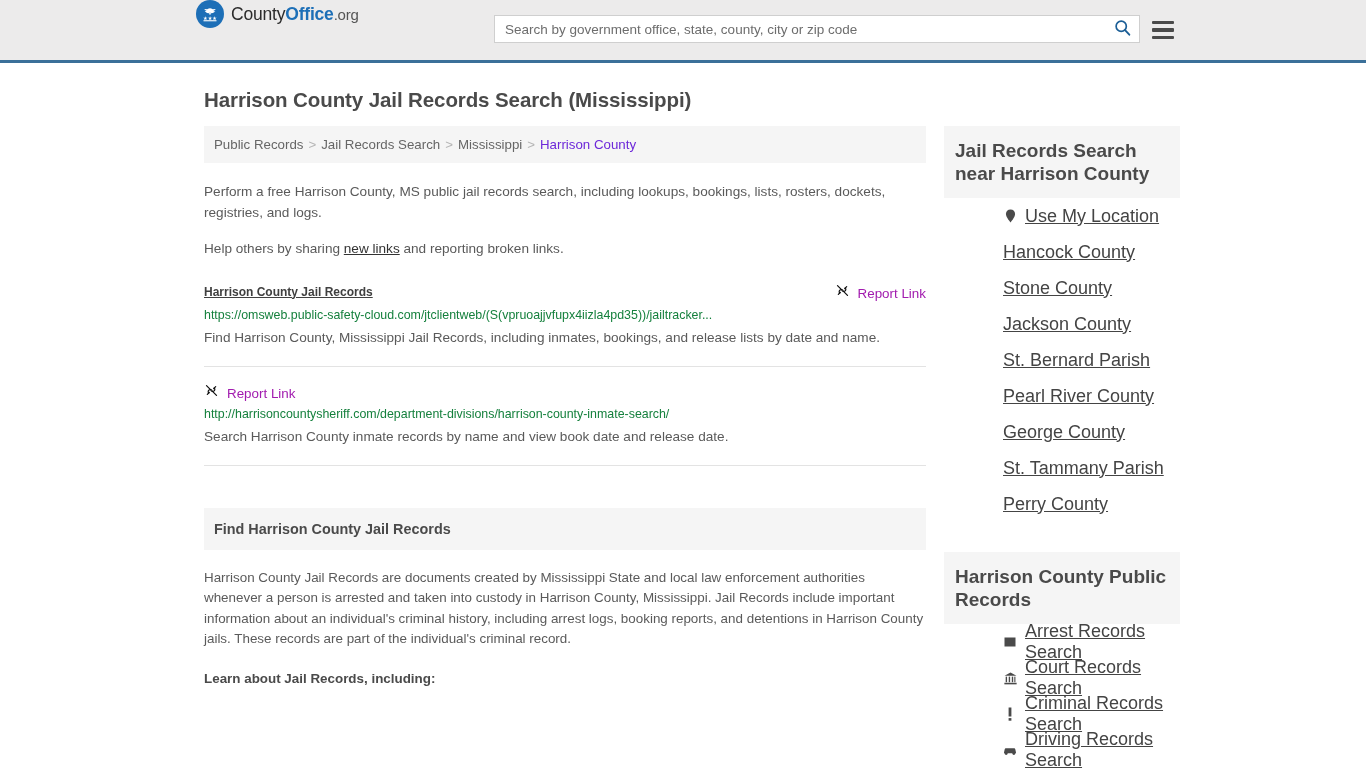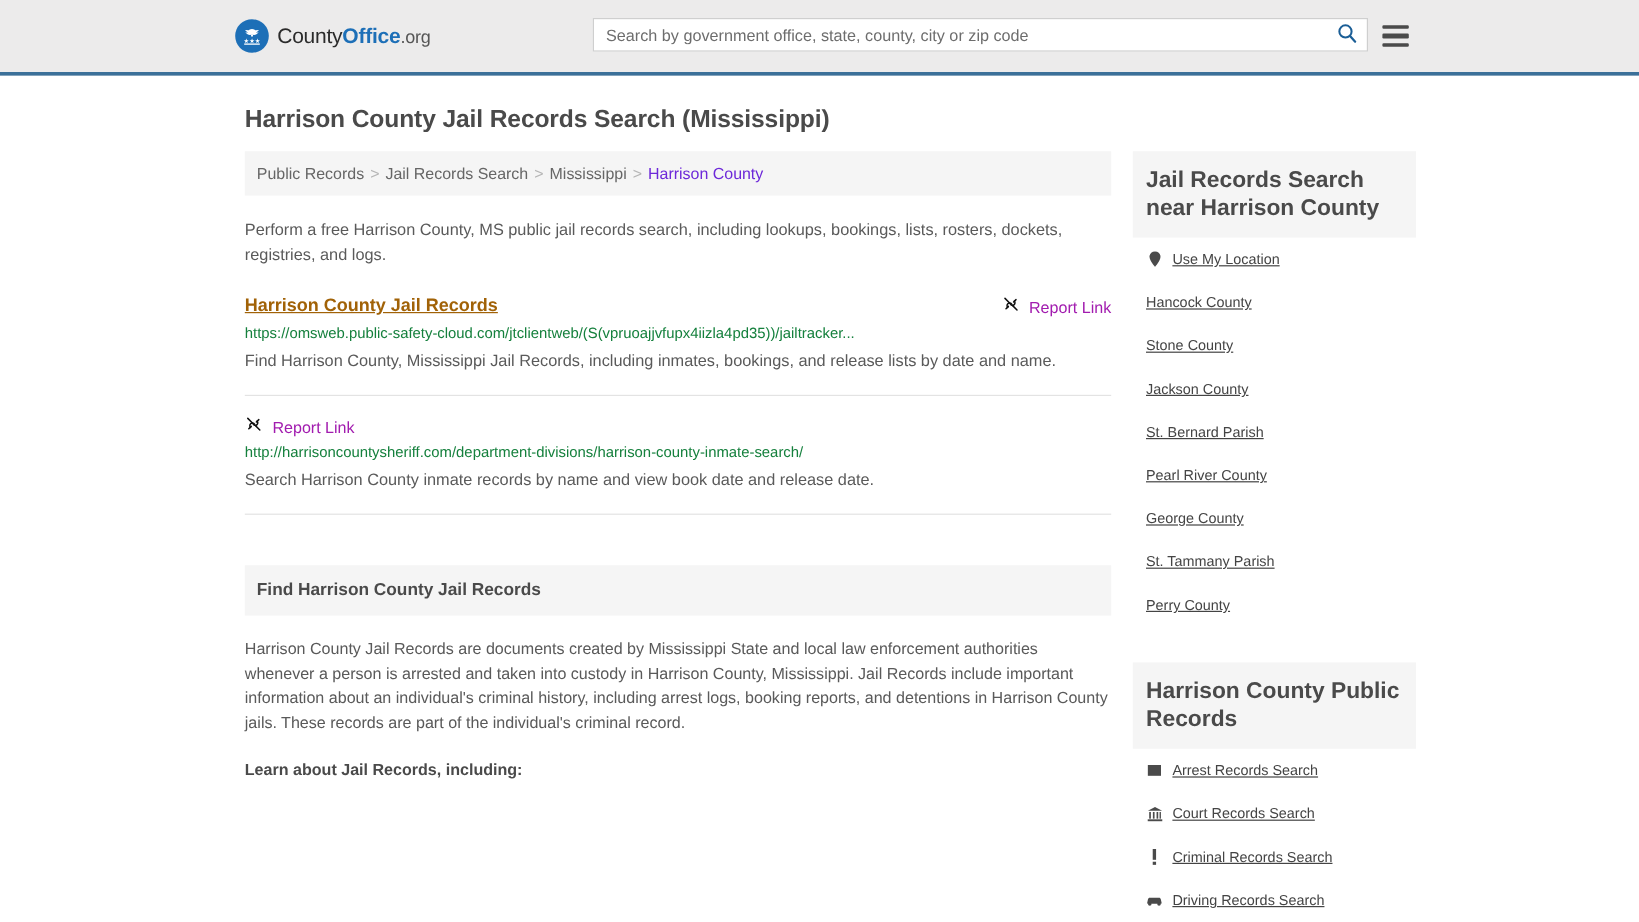--- a/index.html
+++ b/index.html
@@ -10,21 +10,21 @@
     font-family: "Liberation Sans", sans-serif;
     overflow: hidden;
   }
 
   
   .site-header {
     height: 63px;
     background: #ecebeb;
     border-bottom: 3px solid #3b7099;
     display: flex;
-    align-items: center;
+    align-items: flex-start;
     position: relative;
   }
   .brand {
     display: flex;
     align-items: center;
     margin-left: 196px;
     text-decoration: none;
   }
   .brand-mark {
     width: 28px; height: 28px;
@@ -139,23 +139,23 @@
     border-bottom: 1px solid #e3e3e3;
     margin-bottom: 0;
   }
   .result + .result { padding-top: 15px; }
   .result-head {
     display: flex;
     align-items: flex-start;
     justify-content: space-between;
   }
   .result-title {
-    font-size: 15px;
+    font-size: 12px;
     font-weight: bold;
-    color: #a16207;
+    color: #404040;
     text-decoration: underline;
     cursor: pointer;
     line-height: 20px;
   }
   .report-link {
     display: flex;
     align-items: flex-end;
     gap: 8px;
     font-size: 13.4px;
     color: #a21caf;
@@ -207,21 +207,22 @@
     font-weight: bold;
     color: #4a4a4a;
     line-height: 23px;
   }
   .side-list { padding: 0 0 0 11px; margin: 0; list-style: none; }
   .side-list li {
     display: flex;
     align-items: center;
     gap: 8px;
     height: 36px;
-    font-size: 12px;
+    font-size: 18px;
+    margin-left: 48px;
   }
   .side-list li a {
     color: #444;
     text-decoration: underline;
     cursor: pointer;
   }
   .side-icon {
     width: 14px; height: 14px;
     display: inline-flex;
     align-items: center;
@@ -274,20 +275,21 @@
   <div class="layout">
 
     <div class="main-col">
 
       <div class="breadcrumb">
         <a>Public Records</a><span class="sep">&gt;</span><a>Jail Records Search</a><span class="sep">&gt;</span><a>Mississippi</a><span class="sep">&gt;</span><span class="current">Harrison County</span>
       </div>
 
       <div class="intro">
         <p class="first">Perform a free Harrison County, MS public jail records search, including lookups, bookings, lists, rosters, dockets, registries, and logs.</p>
+        <p><span>Help others by sharing </span><a class="inline-link">new links</a><span> and reporting broken links.</span></p>
       </div>
 
       <div class="results">
 
         <div class="result">
           <div class="result-head">
             <a class="result-title">Harrison County Jail Records</a>
             <span class="report-link">
               <span>
                 <svg width="15" height="15" viewBox="0 0 18 18">

